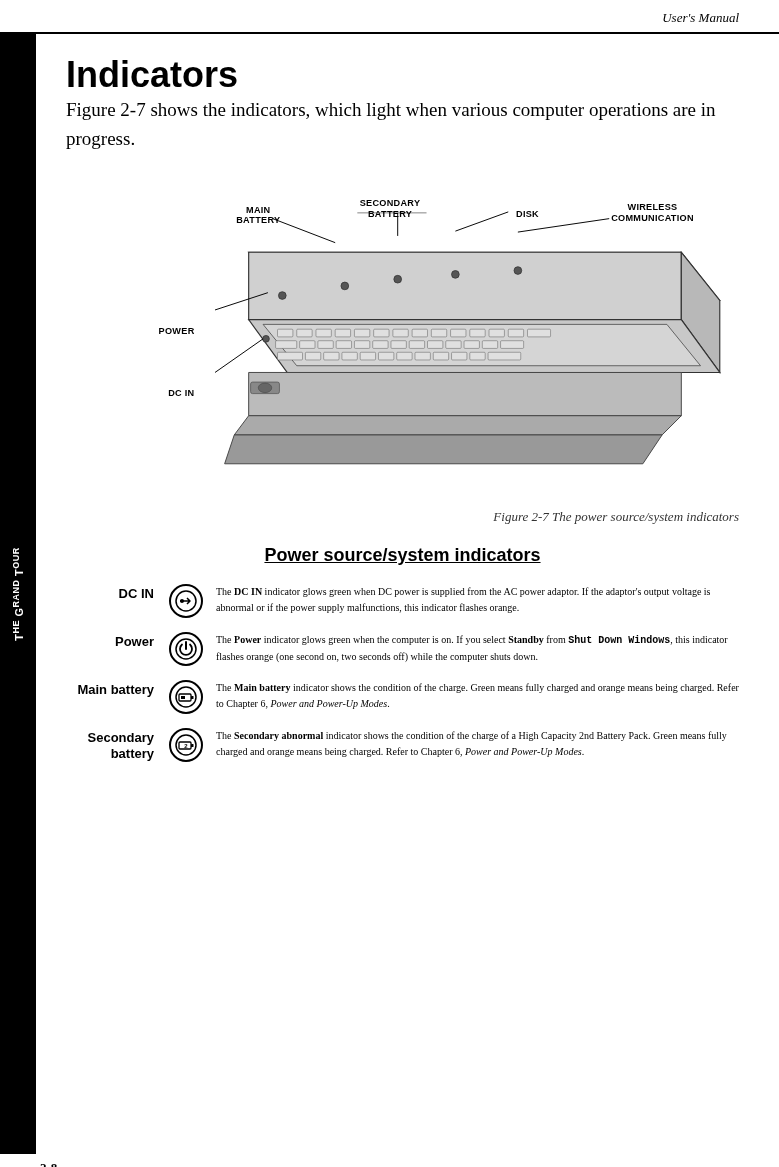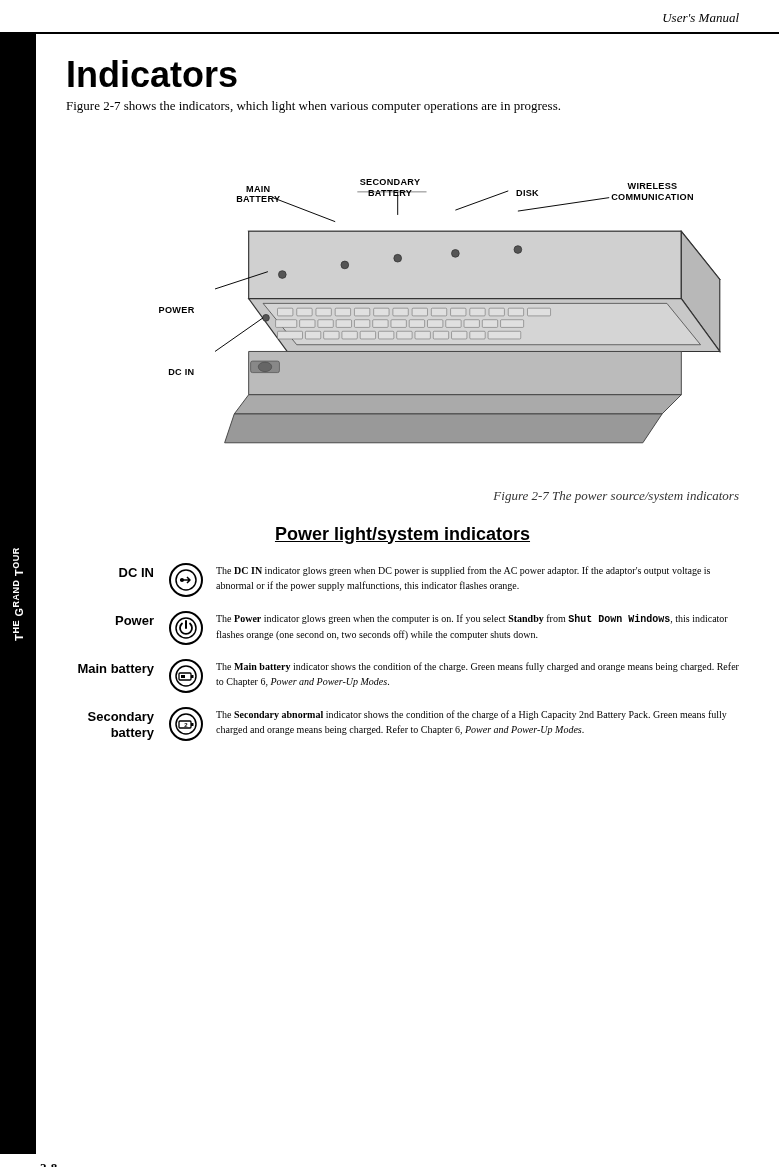--- a/index.html
+++ b/index.html
@@ -63,23 +63,23 @@
 
     
     .page-title {
       font-size: 36px;
       font-weight: bold;
       font-family: Arial, Helvetica, sans-serif;
       margin-bottom: 0;
     }
 
     .intro-text {
-      font-size: 13px;
+      font-size: 19px;
       line-height: 1.5;
-      margin-bottom: 32px;
+      margin-bottom: 16px;
     }
 
     
     .diagram-container {
       position: relative;
       width: 100%;
       height: 330px;
       margin-bottom: 10px;
     }
 
@@ -302,21 +302,21 @@
         <rect x="192" y="205" width="30" height="12" rx="2" fill="#888" stroke="#555" stroke-width="0.8"></rect>
         <ellipse cx="207" cy="211" rx="7" ry="5" fill="#666" stroke="#444" stroke-width="0.6"></ellipse>
 
         <polygon points="175,260 620,260 600,290 165,290" fill="#999" stroke="#444" stroke-width="1"></polygon>
 
       </svg>
     </div>
 
     <p class="figure-caption">Figure 2-7 The power source/system indicators</p>
 
-    <h2 class="section-heading">Power light/system indicators</h2>
+    <h2 class="section-heading">Power source/system indicators</h2>
 
     <table class="indicator-table">
       <tbody>
 
         <tr>
           <td class="indicator-label-cell">
             <span class="bold-label">DC IN</span>
           </td>
           <td class="indicator-icon-cell">
             <div class="indicator-icon">

